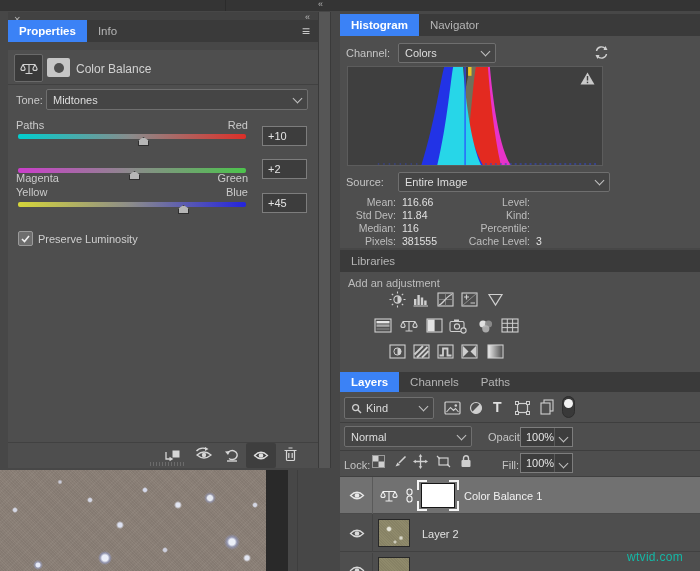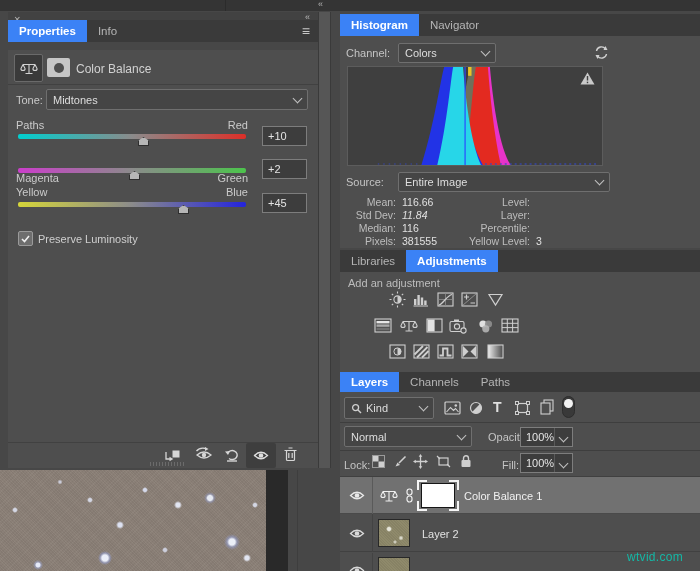--- a/index.html
+++ b/index.html
@@ -225,41 +225,38 @@
   <span class="abs" style="left:346px;top:176px;color:#c4c4c4;">Source:</span>
   <div class="abs dd" style="left:398px;top:172px;width:212px;height:20px;">
     <span>Entire Image</span>
     <span class="chev"></span>
   </div>
 
   <div class="abs" style="left:340px;top:196px;width:360px;font-size:10.5px;">
     <span class="abs statlbl" style="left:0;top:0;width:56px;">Mean:</span>
     <span class="abs statval" style="left:62px;top:0;">116.66</span>
     <span class="abs statlbl" style="left:0;top:13px;width:56px;">Std Dev:</span>
-    <span class="abs statval" style="left:62px;top:13px;font-style:italic;">11.84</span>
+    <span class="abs statval" style="left:62px;top:13px;">11.84</span>
     <span class="abs statlbl" style="left:0;top:26px;width:56px;">Median:</span>
     <span class="abs statval" style="left:62px;top:26px;">116</span>
     <span class="abs statlbl" style="left:0;top:39px;width:56px;">Pixels:</span>
     <span class="abs statval" style="left:62px;top:39px;">381555</span>
     <span class="abs statlbl" style="left:90px;top:0;width:100px;">Level:</span>
     <span class="abs statval" style="left:196px;top:0;"></span>
-    <span class="abs statlbl" style="left:90px;top:13px;width:100px;">Layer:</span>
+    <span class="abs statlbl" style="left:90px;top:13px;width:100px;">Kind:</span>
     <span class="abs statval" style="left:196px;top:13px;"></span>
     <span class="abs statlbl" style="left:90px;top:26px;width:100px;">Percentile:</span>
     <span class="abs statval" style="left:196px;top:26px;"></span>
-    <span class="abs statlbl" style="left:90px;top:39px;width:100px;">Yellow Level:</span>
+    <span class="abs statlbl" style="left:90px;top:39px;width:100px;">Cache Level:</span>
     <span class="abs statval" style="left:196px;top:39px;">3</span>
   </div>
 
   <div class="abs tabbar" style="left:340px;top:250px;width:360px;height:22px;">
     <div class="tab">
         <span>Libraries</span>
-      </div>
-    <div class="tab active">
-        <span>Adjustments</span>
       </div>
   </div>
   <div class="abs panel" style="left:340px;top:272px;width:360px;height:100px;"></div>
   <span class="abs" style="left:348px;top:277px;color:#bdbdbd;">Add an adjustment</span>
 
   <div class="abs adjicon" style="left:386px;top:291px;">
     <svg width="17" height="17" viewBox="0 0 17 17">
       <circle cx="8.5" cy="8.5" r="3.6" stroke="#cfcfcf" stroke-width="1.1" fill="none"></circle>
       <path d="M8.5,4.9 A3.6,3.6 0 0 1 8.5,12.1 Z" fill="#cfcfcf"></path>
       <g stroke="#cfcfcf" stroke-width="1.1">

